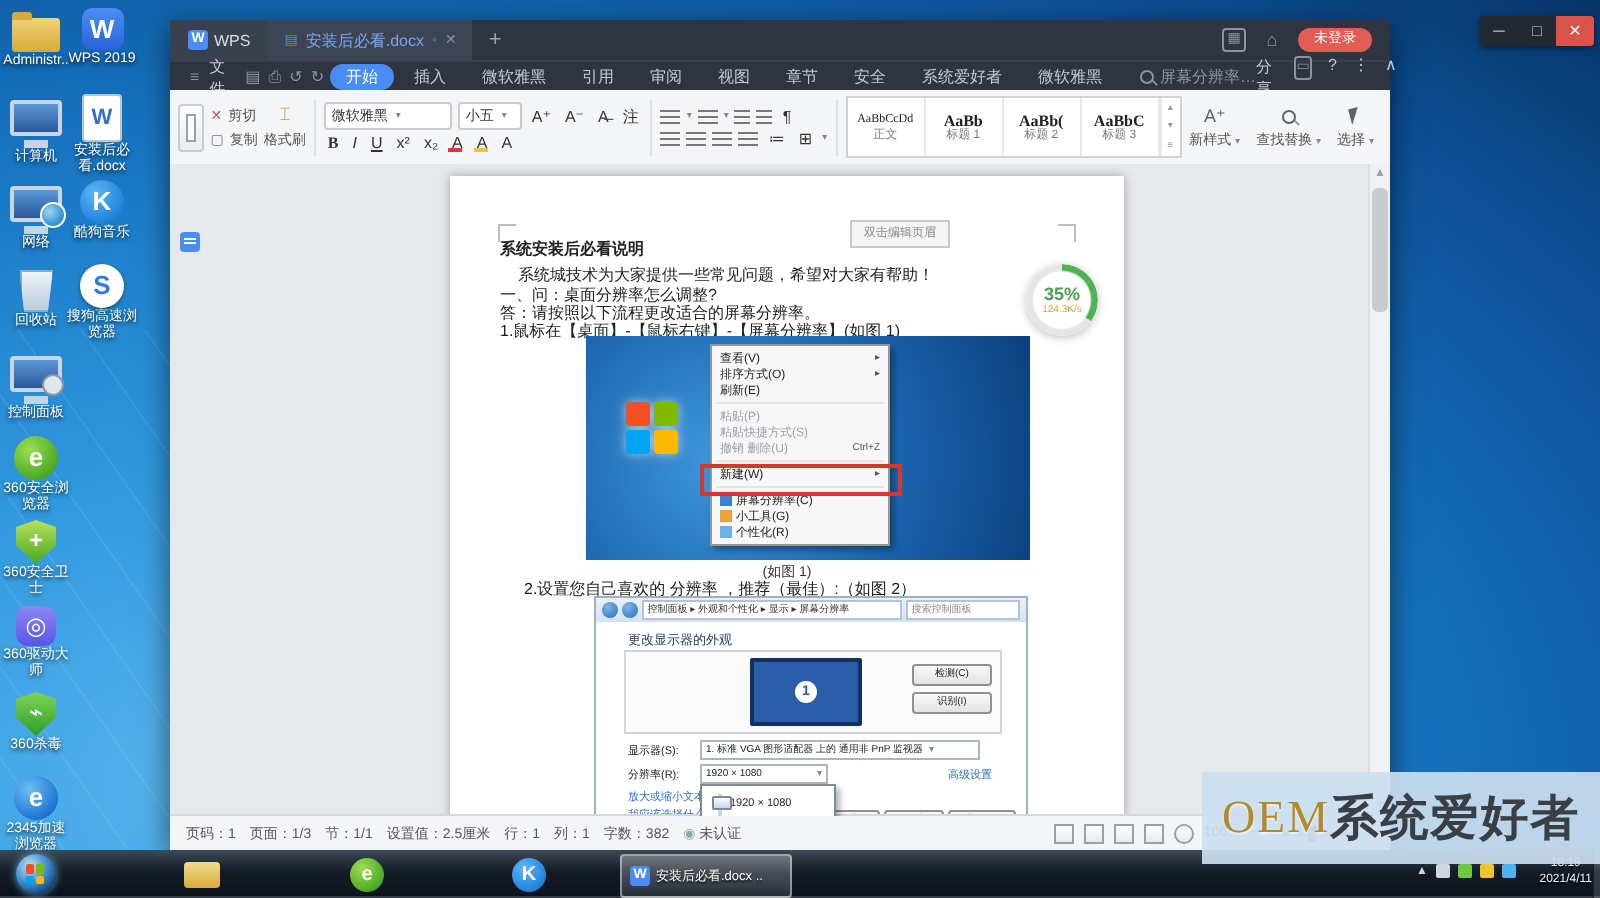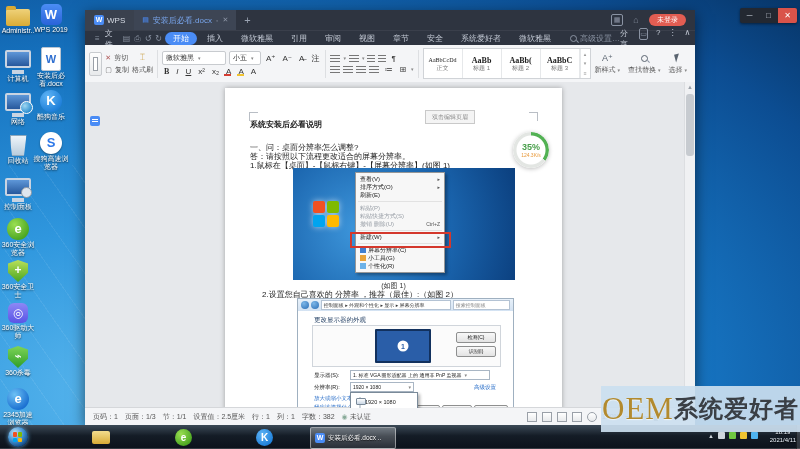--- a/index.html
+++ b/index.html
@@ -162,21 +162,21 @@
   .tk-btn{position:absolute;left:310px;top:2px;width:76px;height:20px;background:linear-gradient(rgba(255,255,255,.3),rgba(255,255,255,.12));
     border:1px solid rgba(255,255,255,.45);border-radius:2px;display:flex;align-items:center;gap:3px;padding:0 4px;}
   .tk-btn .t{font-size:6.5px;color:#fff;text-shadow:0 1px 1px rgba(0,0,0,.8);overflow:hidden;white-space:nowrap;}
   .tray{position:absolute;right:42px;top:7px;display:flex;gap:4px;align-items:center;}
   .tray i{width:7px;height:7px;border-radius:1px;display:block;}
   .clock{position:absolute;right:4px;top:3px;text-align:center;color:#eaf2fa;font-size:6px;line-height:8px;text-shadow:0 1px 1px rgba(0,0,0,.8);}
   .showdesk{position:absolute;right:0;top:0;bottom:0;width:3px;background:rgba(255,255,255,.15);border-left:1px solid rgba(0,0,0,.5);}
   
   .watermark{position:absolute;left:601px;top:386px;width:199px;height:46px;z-index:60;
     background:rgba(203,222,239,.92);display:flex;align-items:center;justify-content:center;}
-  .watermark .oem{font-family:"Liberation Serif","DejaVu Serif",serif;font-size:31px;color:#b28a2e;letter-spacing:1px;
+  .watermark .oem{font-family:"Liberation Serif","DejaVu Serif",serif;font-size:23px;color:#b28a2e;letter-spacing:1px;
     text-shadow:0 1px 1px rgba(255,255,255,.7);text-align:right;}
   .watermark .rest{font-size:24px;color:#3a3f45;font-weight:bold;letter-spacing:1px;}
 </style>
 </head>
 <body>
 
 <div class="desktop">
   <div class="streaks"></div>
 
   <div class="dicon" style="left:0;top:4px">
@@ -282,21 +282,21 @@
       <span class="mtab">微软雅黑</span>
       <span class="mtab">引用</span>
       <span class="mtab">审阅</span>
       <span class="mtab">视图</span>
       <span class="mtab">章节</span>
       <span class="mtab">安全</span>
       <span class="mtab">系统爱好者</span>
       <span class="mtab">微软雅黑</span>
       <span class="msearch">
         <span class="mag"></span>
-        <span>高级设置…</span>
+        <span>屏幕分辨率…</span>
       </span>
       <span class="mright">
         <span>分享</span>
         <span class="tb-ico">▭</span>
         <span>?</span>
         <span>⋮</span>
         <span>∧</span>
       </span>
     </div>
 
@@ -419,20 +419,21 @@
 
         <div class="hdrbtn">双击编辑页眉</div>
 
         <div class="badge">
           <span class="ring"></span>
           <span class="pct">35%</span>
           <span class="spd">124.3K/s</span>
         </div>
 
         <div class="dtext" style="left:25px;top:32px;font-weight:bold">系统安装后必看说明</div>
+        <div class="dtext" style="left:34px;top:45px">系统城技术为大家提供一些常见问题，希望对大家有帮助！</div>
         <div class="dtext" style="left:25px;top:55px">一、问：桌面分辨率怎么调整?</div>
         <div class="dtext" style="left:25px;top:64px">答：请按照以下流程更改适合的屏幕分辨率。</div>
         <div class="dtext" style="left:25px;top:73px">1.鼠标在【桌面】-【鼠标右键】-【屏幕分辨率】(如图 1)</div>
 
         <div class="shot1">
           <div class="flag">
             <i style="background:#f25022"></i>
               <i style="background:#7fba00"></i>
               <i style="background:#00a4ef"></i>
               <i style="background:#ffb900"></i>

